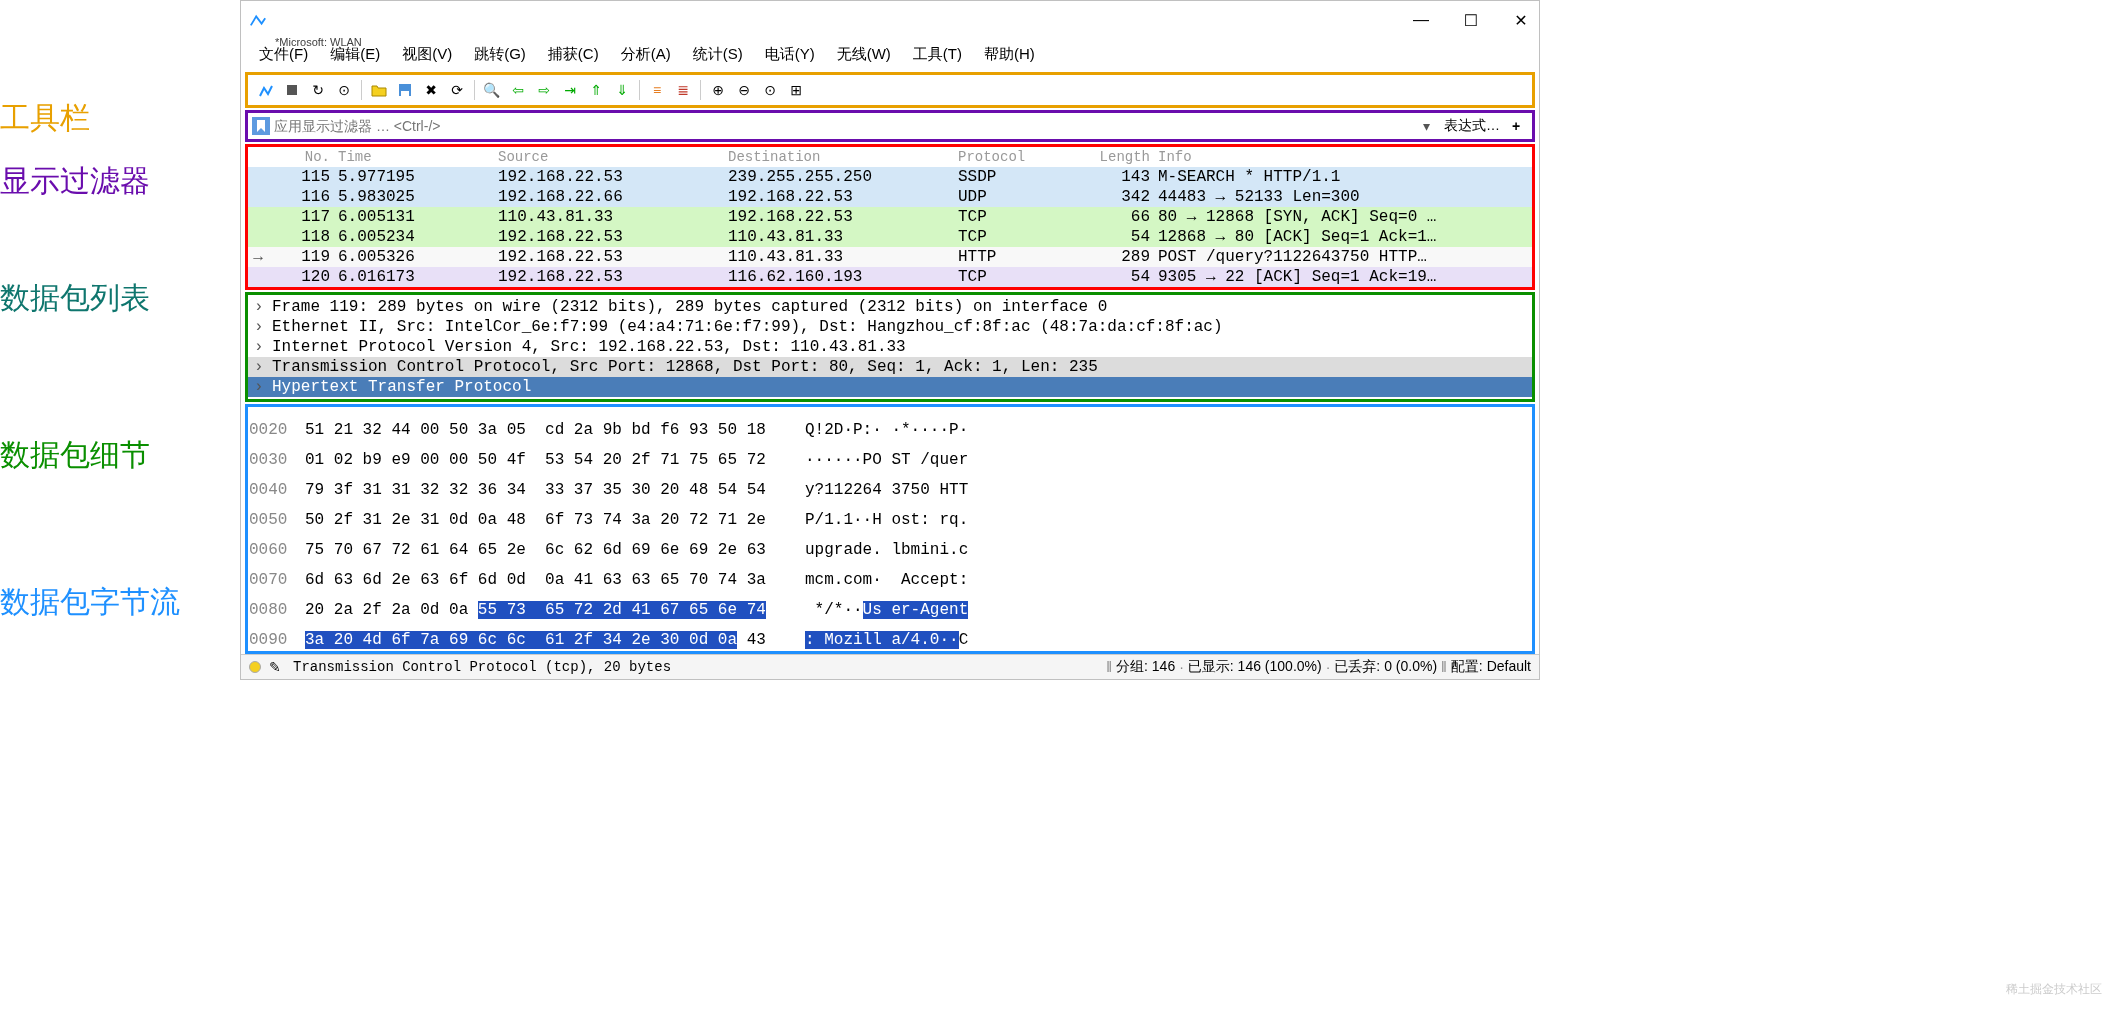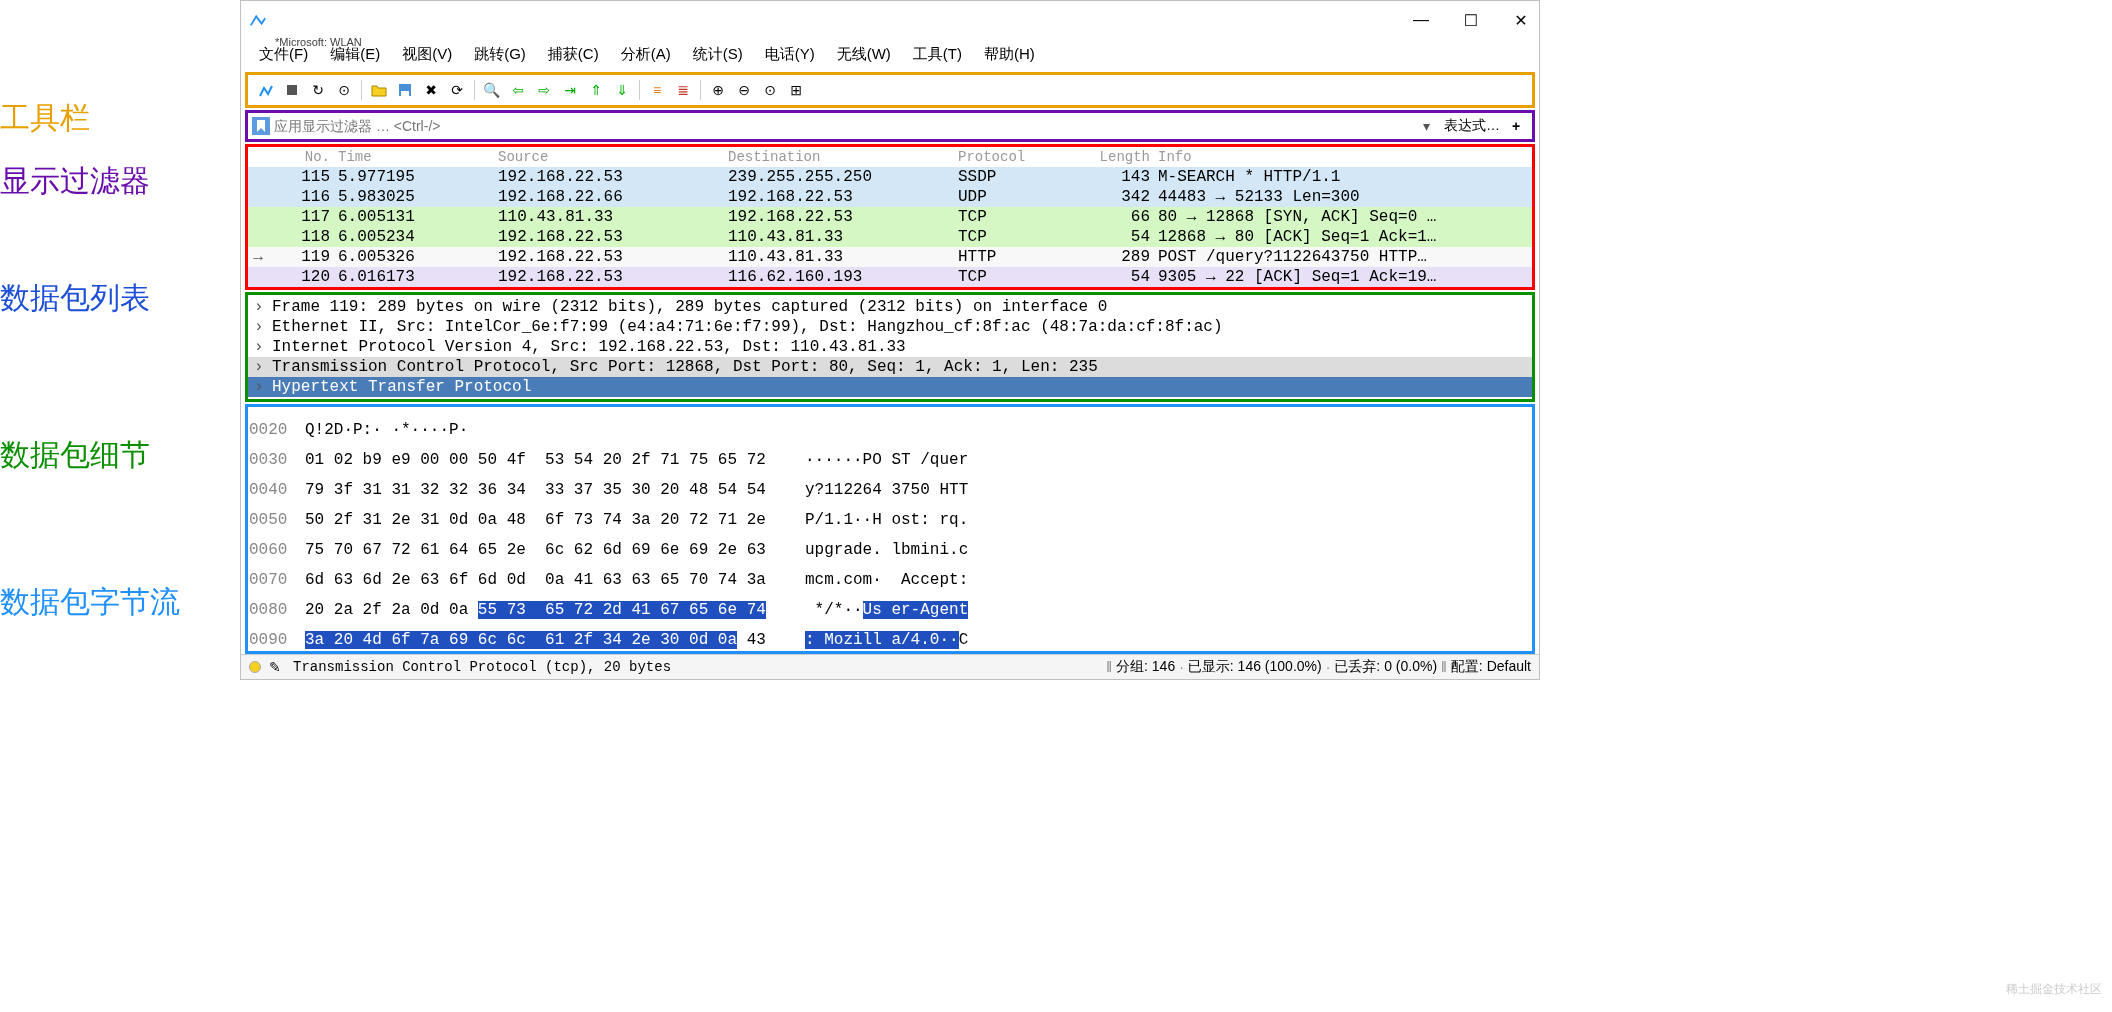--- a/index.html
+++ b/index.html
@@ -2,21 +2,21 @@
 <html><head>
 <meta charset="utf-8">
 <style>
 * { margin: 0; padding: 0; box-sizing: border-box; }
 body { font-family: "Microsoft YaHei", Arial, sans-serif; font-size: 14px; background: #fff; }
 .container { display: flex; width: 2112px; }
 .labels { width: 240px; padding-top: 90px; }
 .label { font-size: 30px; font-weight: 400; padding: 8px 0; }
 .lbl-toolbar { color: #e8a000; }
 .lbl-filter { color: #6a0dad; margin-top: 6px; }
-.lbl-packetlist { color: #1d4ed8; margin-top: 60px; }
+.lbl-packetlist { color: #0f766e; margin-top: 60px; }
 .lbl-details { color: #0a8f00; margin-top: 100px; }
 .lbl-bytes { color: #1e90ff; margin-top: 90px; }
 .app { width: 1300px; border: 1px solid #c0c0c0; background: #fff; }
 .titlebar { display: flex; align-items: center; height: 38px; padding: 0 8px; background: #fff; }
 .titlebar-icon { width: 18px; height: 18px; margin-right: 8px; }
 .titlebar-title { flex: 1; font-size: 11px; color: #404040; margin-top: 43px; }
 .win-controls { display: flex; gap: 30px; align-items: center; }
 .win-btn { width: 20px; height: 20px; display: flex; align-items: center; justify-content: center; cursor: pointer; font-size: 16px; }
 .menubar { display: flex; padding: 4px 8px; gap: 2px; font-size: 15px; }
 .menu-item { padding: 2px 10px; cursor: pointer; }
@@ -255,21 +255,21 @@
           <span>Transmission Control Protocol, Src Port: 12868, Dst Port: 80, Seq: 1, Ack: 1, Len: 235</span>
         </div>
       <div class="det-row sel-blue">
           <span class="det-exp">›</span>
           <span>Hypertext Transfer Protocol</span>
         </div>
     </div>
 
     <div class="bytes">
       <div id="byte-rows">
-          <div class="byte-row"><span class="b-off">0020</span><span class="b-ascii">Q!2D·P:· ·*····P·</span></div>
+          <div class="byte-row"><span class="b-off">0020</span><span class="b-hex">51 21 32 44 00 50 3a 05  cd 2a 9b bd f6 93 50 18</span><span class="b-ascii">Q!2D·P:· ·*····P·</span></div>
           <div class="byte-row"><span class="b-off">0030</span><span class="b-hex">01 02 b9 e9 00 00 50 4f  53 54 20 2f 71 75 65 72</span><span class="b-ascii">······PO ST /quer</span></div>
           <div class="byte-row"><span class="b-off">0040</span><span class="b-hex">79 3f 31 31 32 32 36 34  33 37 35 30 20 48 54 54</span><span class="b-ascii">y?112264 3750 HTT</span></div>
           <div class="byte-row"><span class="b-off">0050</span><span class="b-hex">50 2f 31 2e 31 0d 0a 48  6f 73 74 3a 20 72 71 2e</span><span class="b-ascii">P/1.1··H ost: rq.</span></div>
           <div class="byte-row"><span class="b-off">0060</span><span class="b-hex">75 70 67 72 61 64 65 2e  6c 62 6d 69 6e 69 2e 63</span><span class="b-ascii">upgrade. lbmini.c</span></div>
           <div class="byte-row"><span class="b-off">0070</span><span class="b-hex">6d 63 6d 2e 63 6f 6d 0d  0a 41 63 63 65 70 74 3a</span><span class="b-ascii">mcm.com·  Accept:</span></div>
           <div class="byte-row"><span class="b-off">0080</span><span class="b-hex">20 2a 2f 2a 0d 0a <span class="hl">55 73  65 72 2d 41 67 65 6e 74</span></span><span class="b-ascii"> */*··<span class="hl">Us er-Agent</span></span></div>
           <div class="byte-row"><span class="b-off">0090</span><span class="b-hex"><span class="hl">3a 20 4d 6f 7a 69 6c 6c  61 2f 34 2e 30 0d 0a</span> 43</span><span class="b-ascii"><span class="hl">: Mozill a/4.0··</span>C</span></div>
         </div>
     </div>
 

